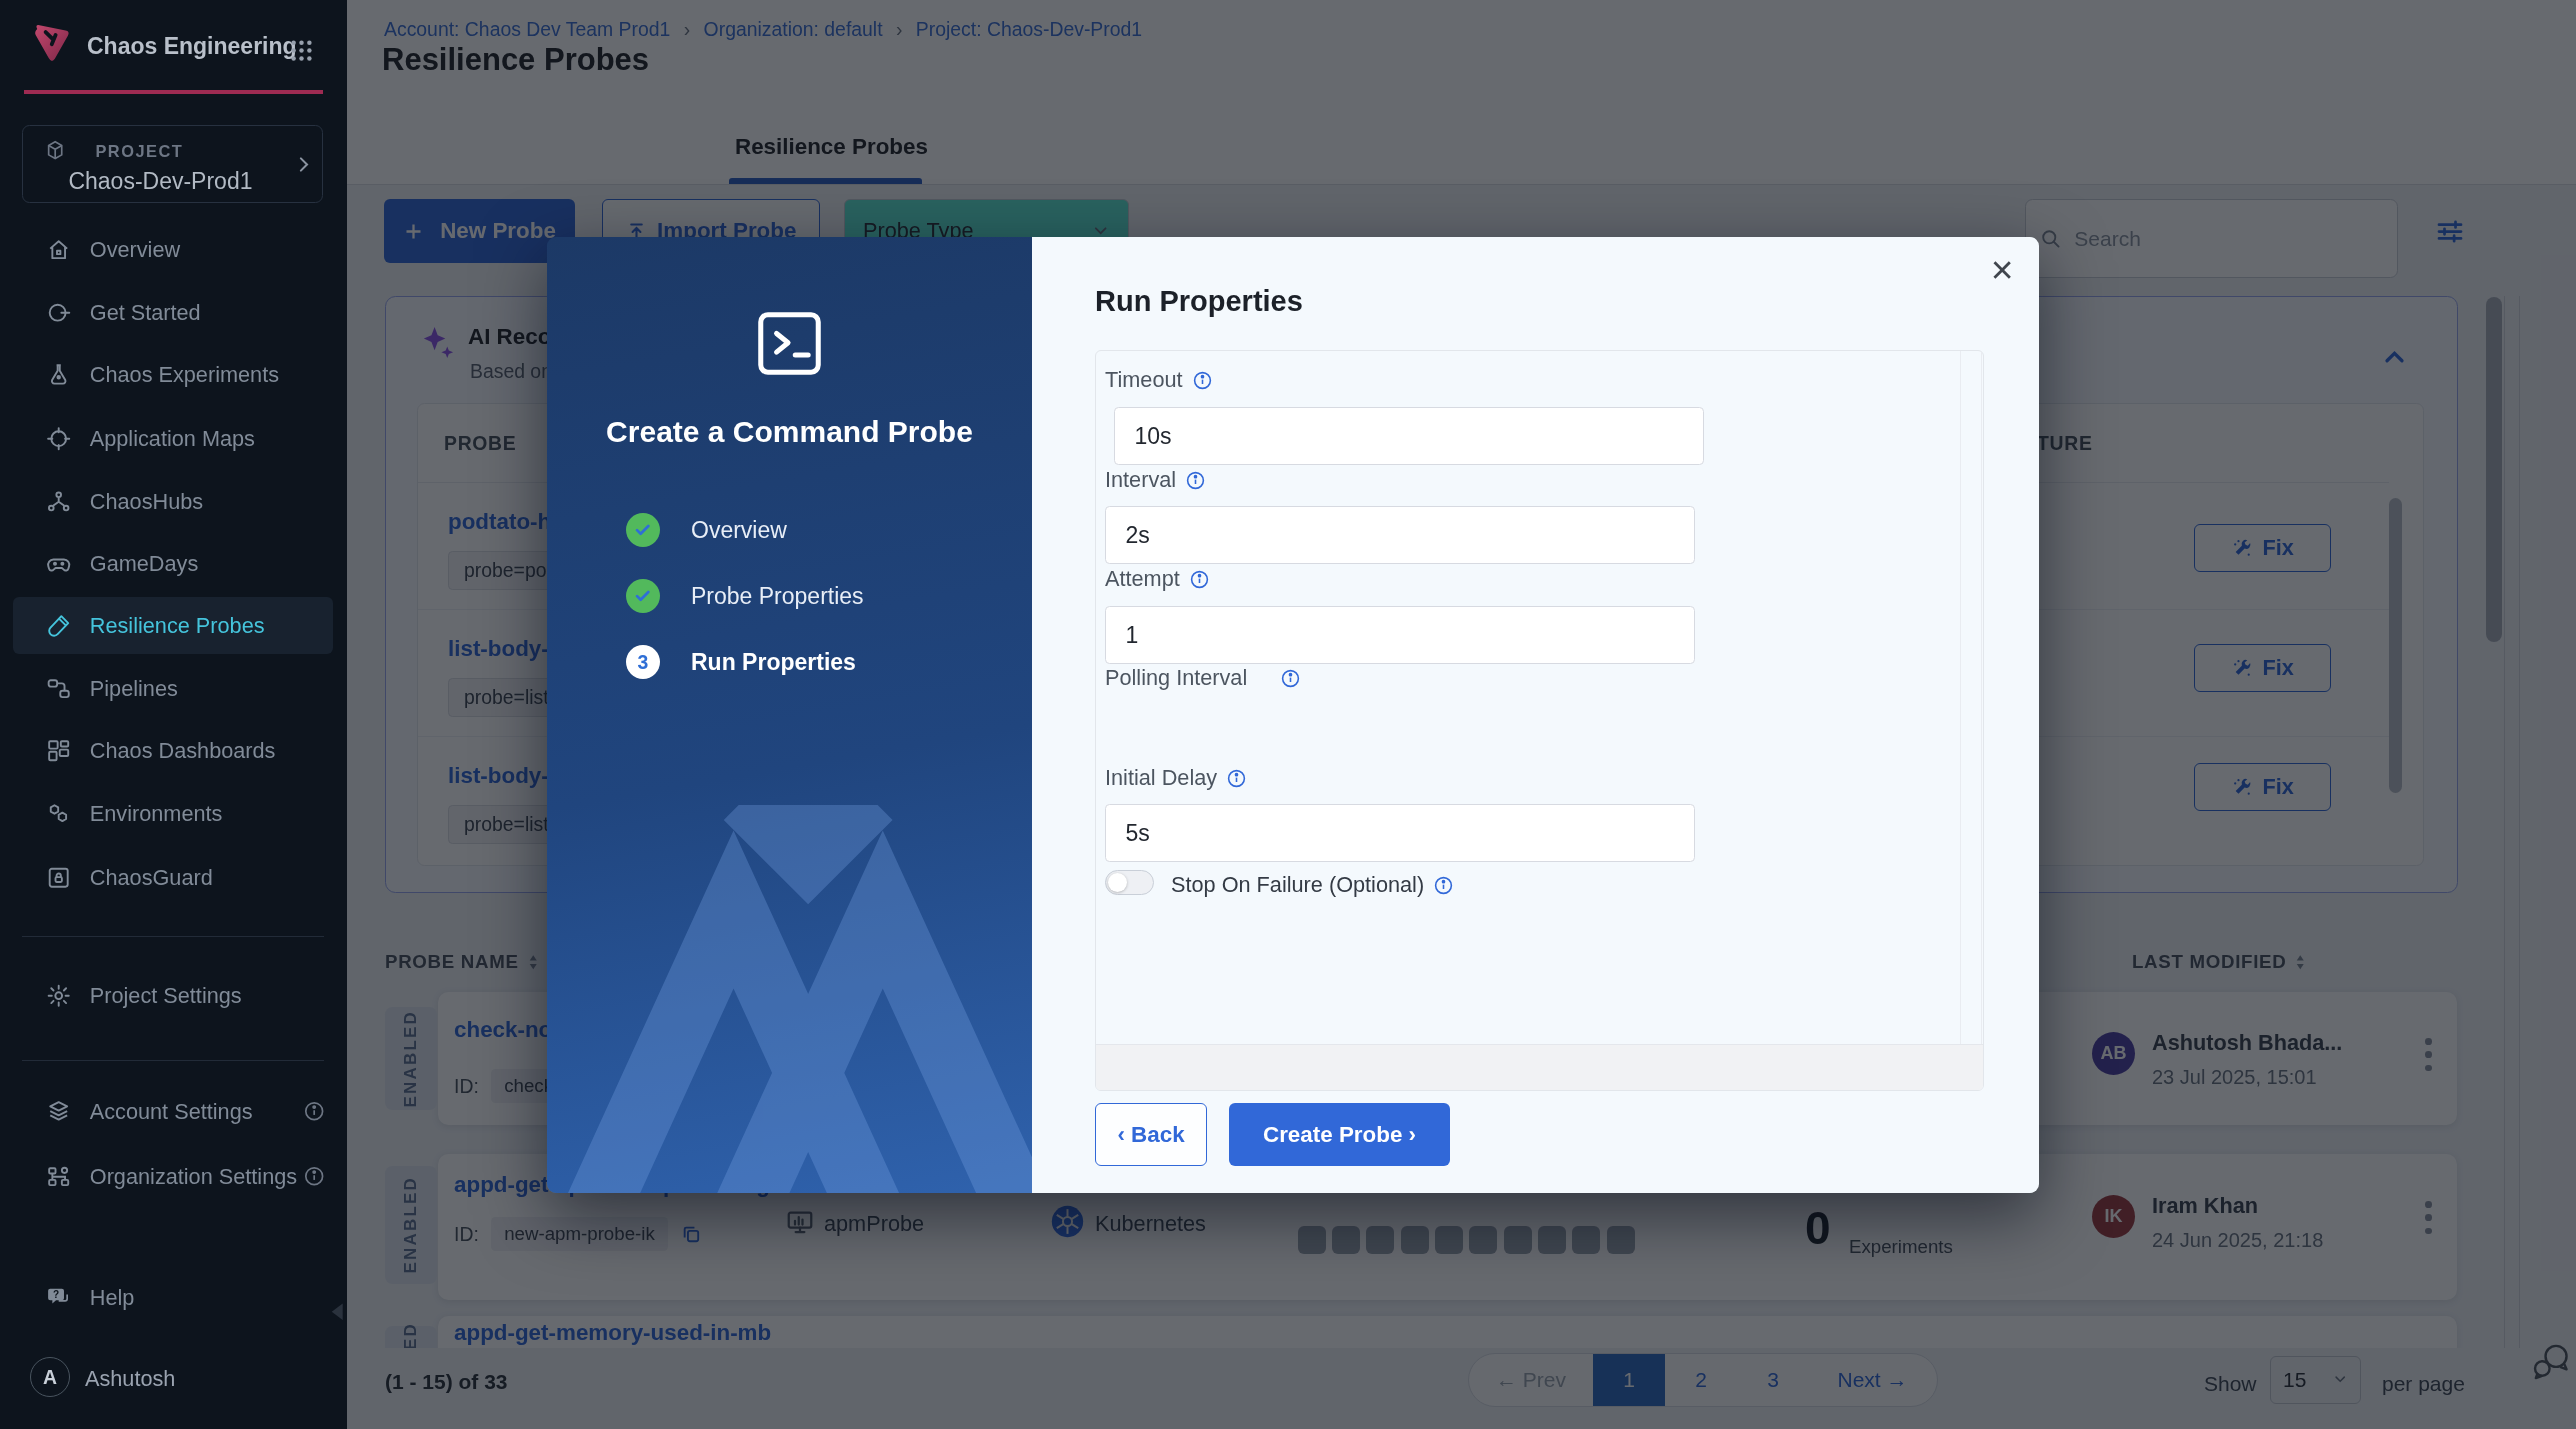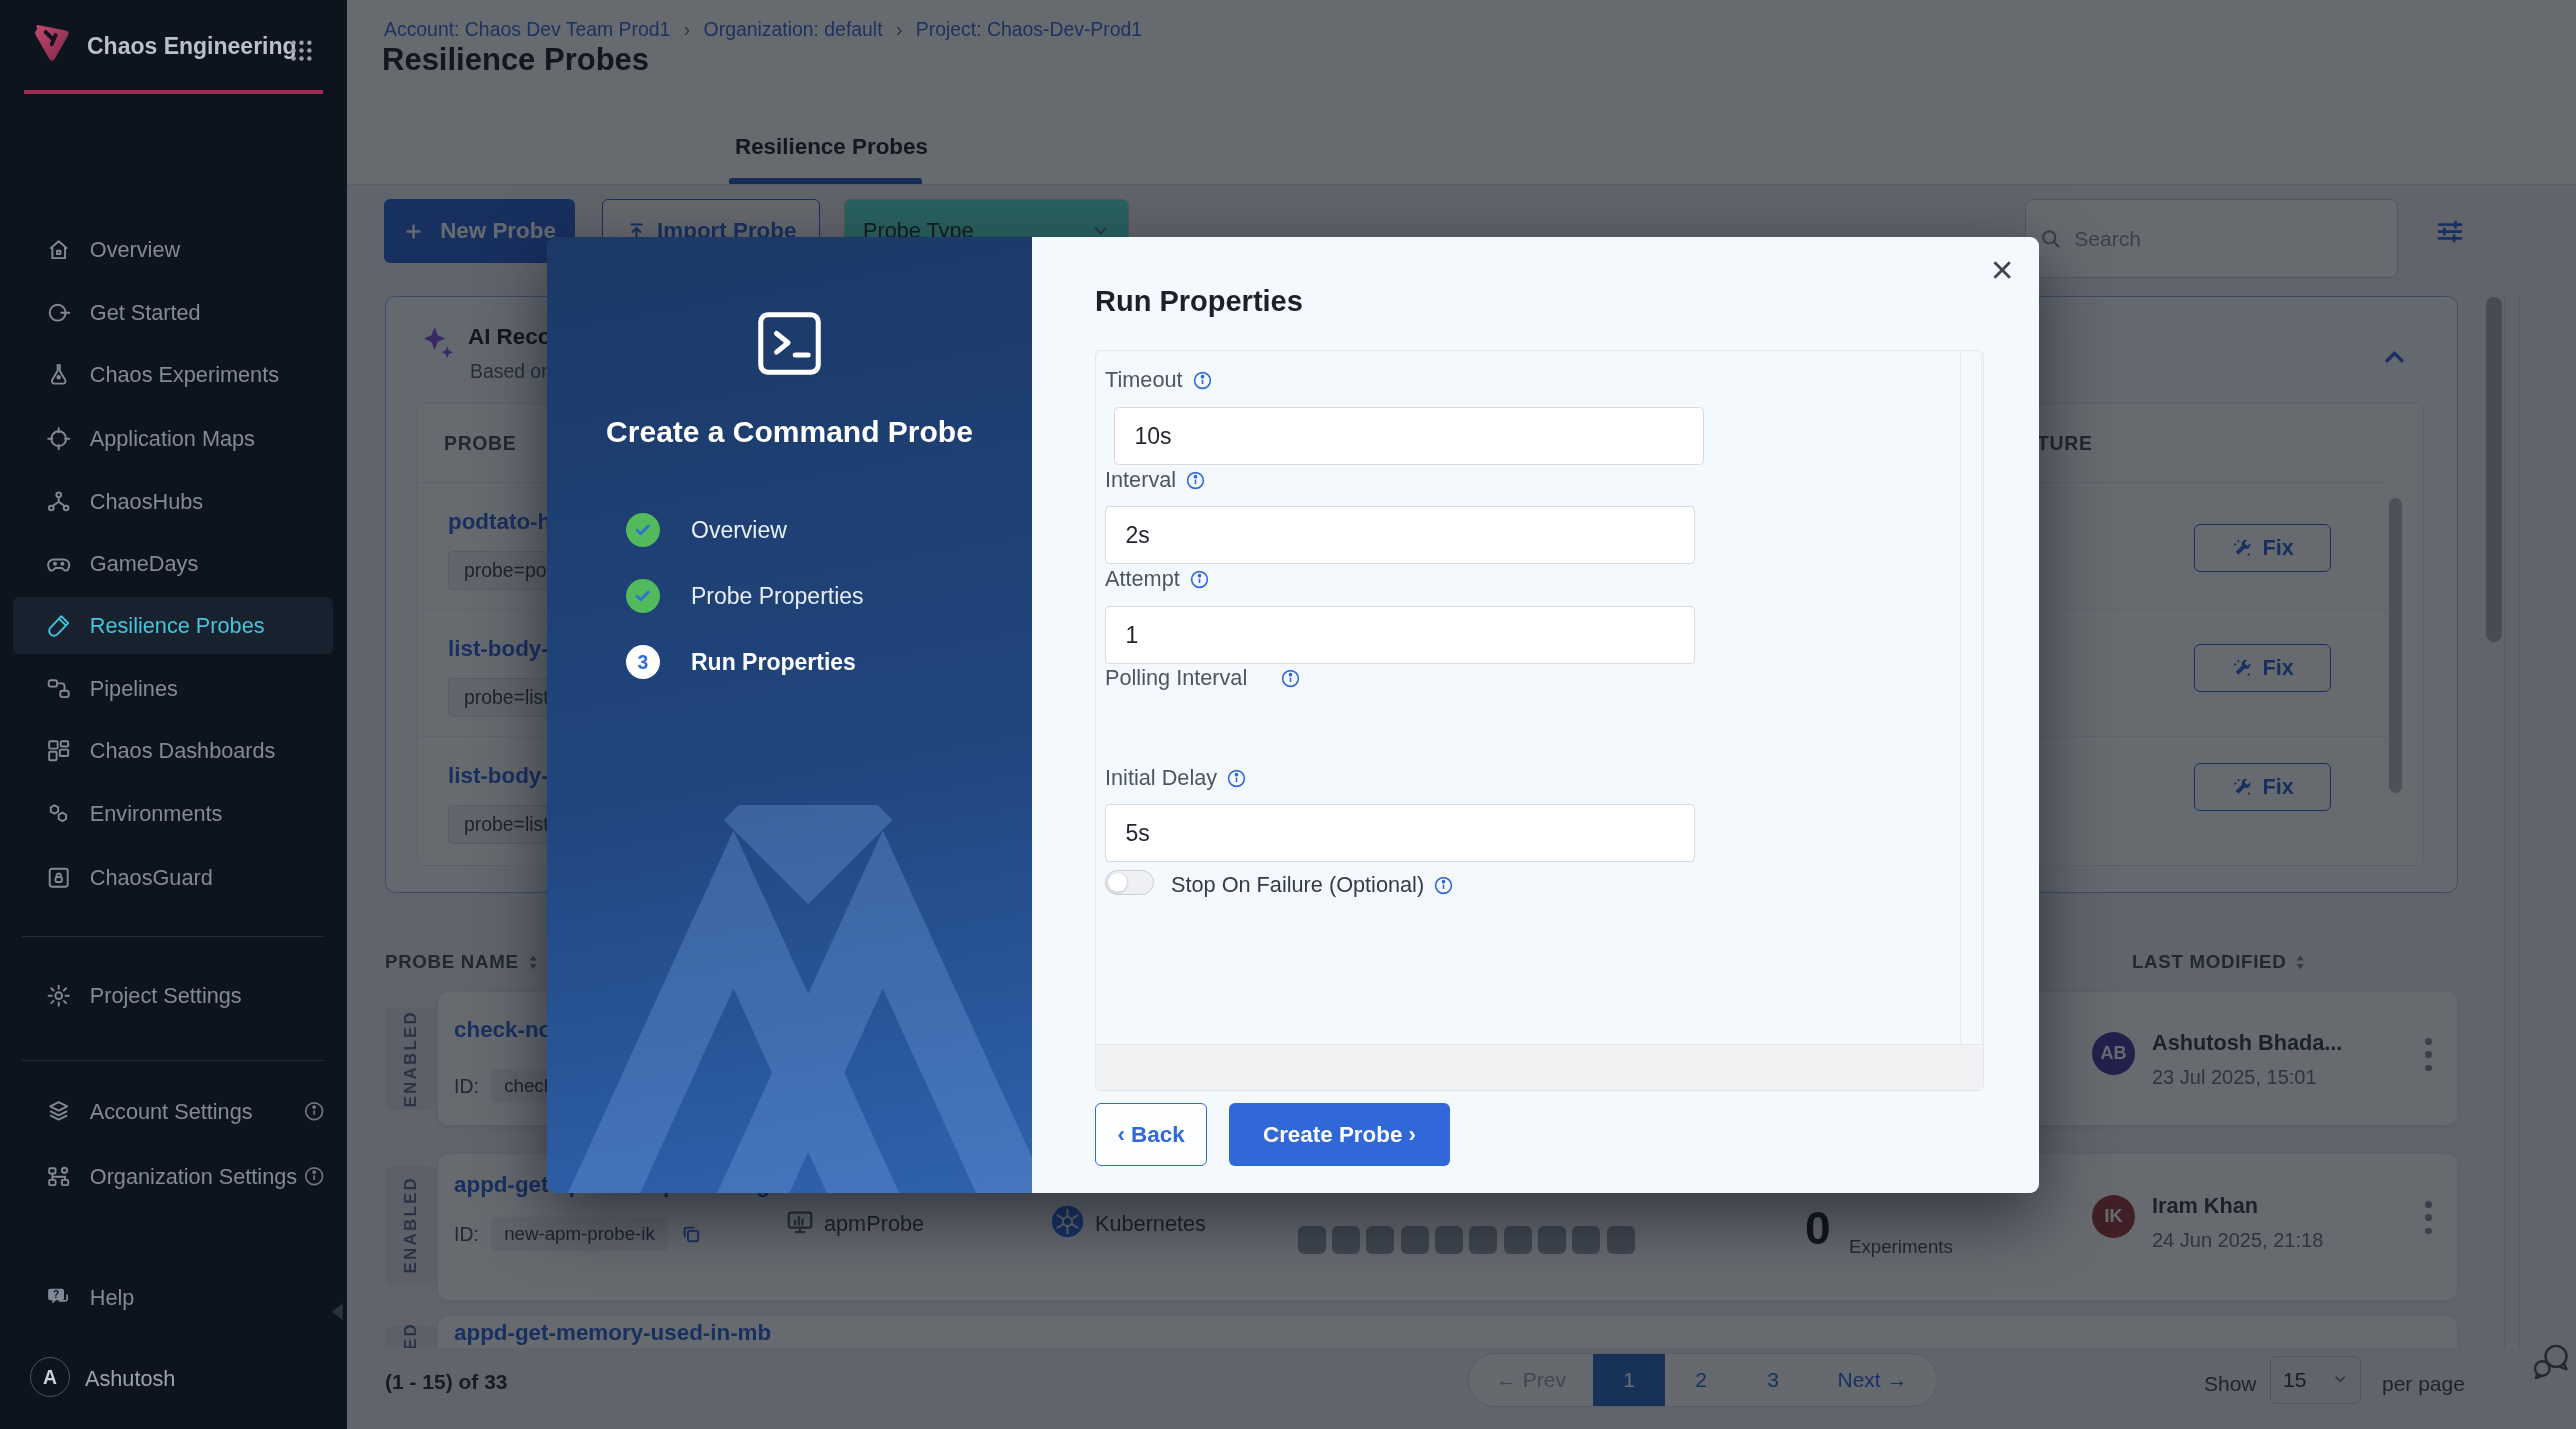--- a/index.html
+++ b/index.html
@@ -336,20 +336,31 @@
       <circle cx="19" cy="5" r="2"></circle>
     <circle cx="5" cy="12" r="2"></circle>
       <circle cx="12" cy="12" r="2"></circle>
       <circle cx="19" cy="12" r="2"></circle>
     <circle cx="5" cy="19" r="2"></circle>
       <circle cx="12" cy="19" r="2"></circle>
       <circle cx="19" cy="19" r="2"></circle>
   </svg>
   <div class="brand-line"></div>
 
+  <div class="proj-card">
+    <svg class="abs" style="left:21px;top:13.4px;" width="22.4" height="22.4" viewBox="0 0 24 24" stroke="#6d7684" stroke-width="1.8" fill="none">
+      <path d="M12 3l7 4v10l-7 4-7-4V7z"></path>
+        <path d="M5 7l7 4 7-4M12 11v10"></path>
+    </svg>
+    <div class="proj-label">PROJECT</div>
+    <div class="proj-name">Chaos-Dev-Prod1</div>
+    <svg class="abs" style="left:270px;top:28px;" width="21" height="21" viewBox="0 0 24 24" stroke="#8a93a0" stroke-width="2.4" fill="none" stroke-linecap="round">
+        <path d="M9 5l7 7-7 7"></path>
+      </svg>
+  </div>
 
   <div class="nav-item" style="top:221px;">
     <svg class="nav-ico" viewBox="0 0 24 24" stroke="currentColor" stroke-width="1.8" fill="none" stroke-linejoin="round">
         <path d="M4 11l8-7 8 7M6 9.5V20h12V9.5"></path>
         <rect x="10.4" y="13" width="3.2" height="3.2"></rect>
       </svg>
     <span>Overview</span>
   </div>
   <div class="nav-item" style="top:284px;">
     <svg class="nav-ico" viewBox="0 0 24 24" stroke="currentColor" stroke-width="1.8" fill="none" stroke-linecap="round">

